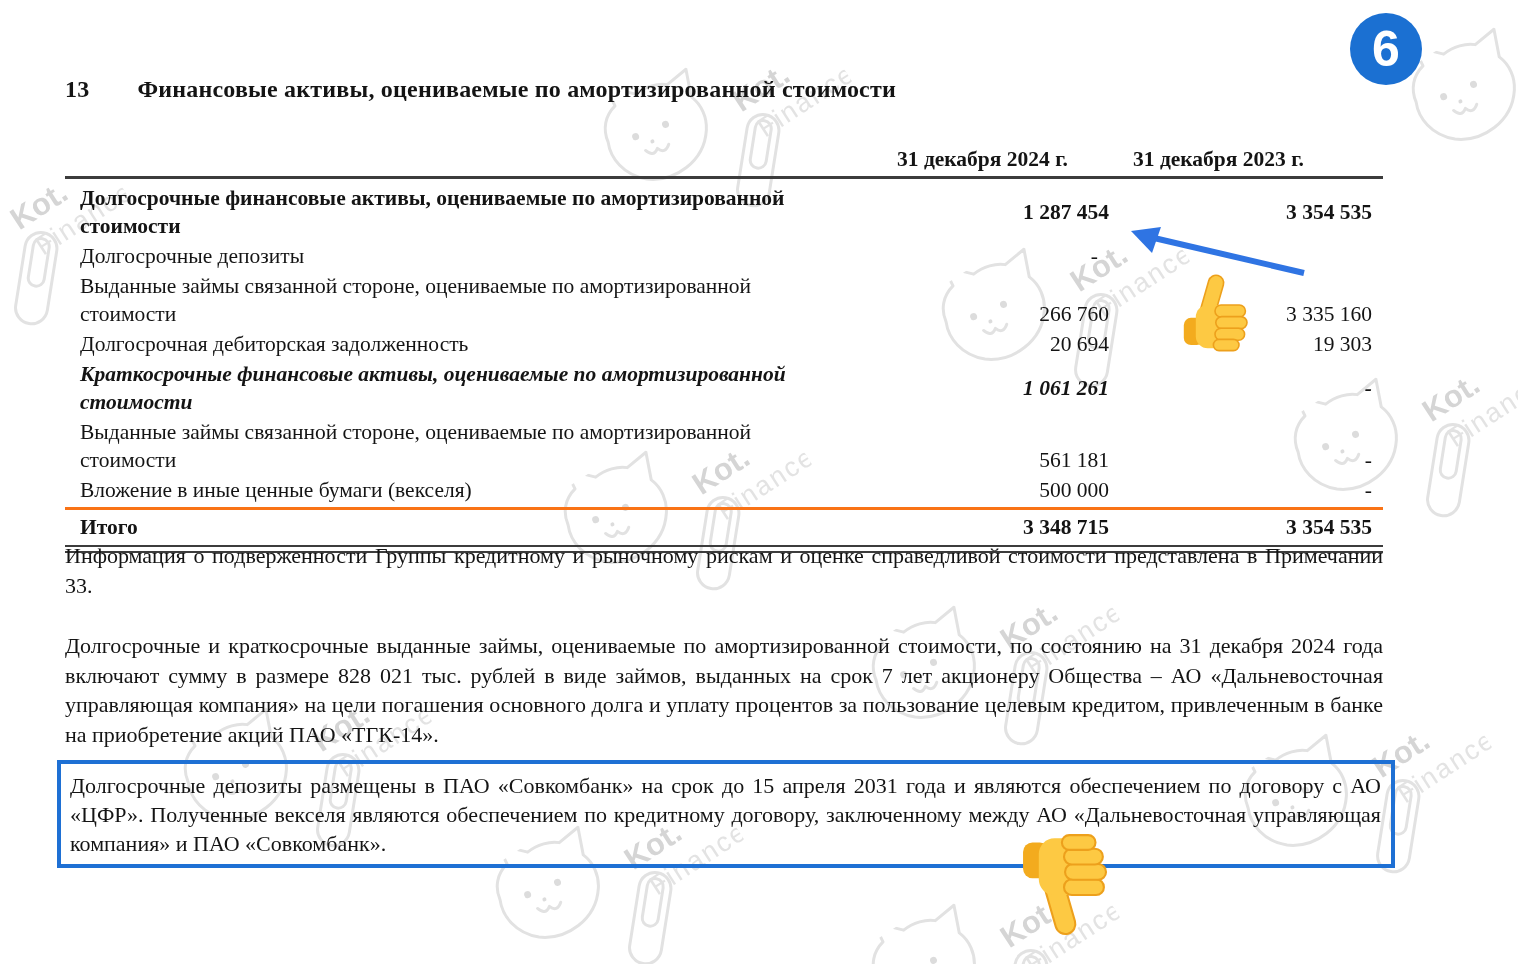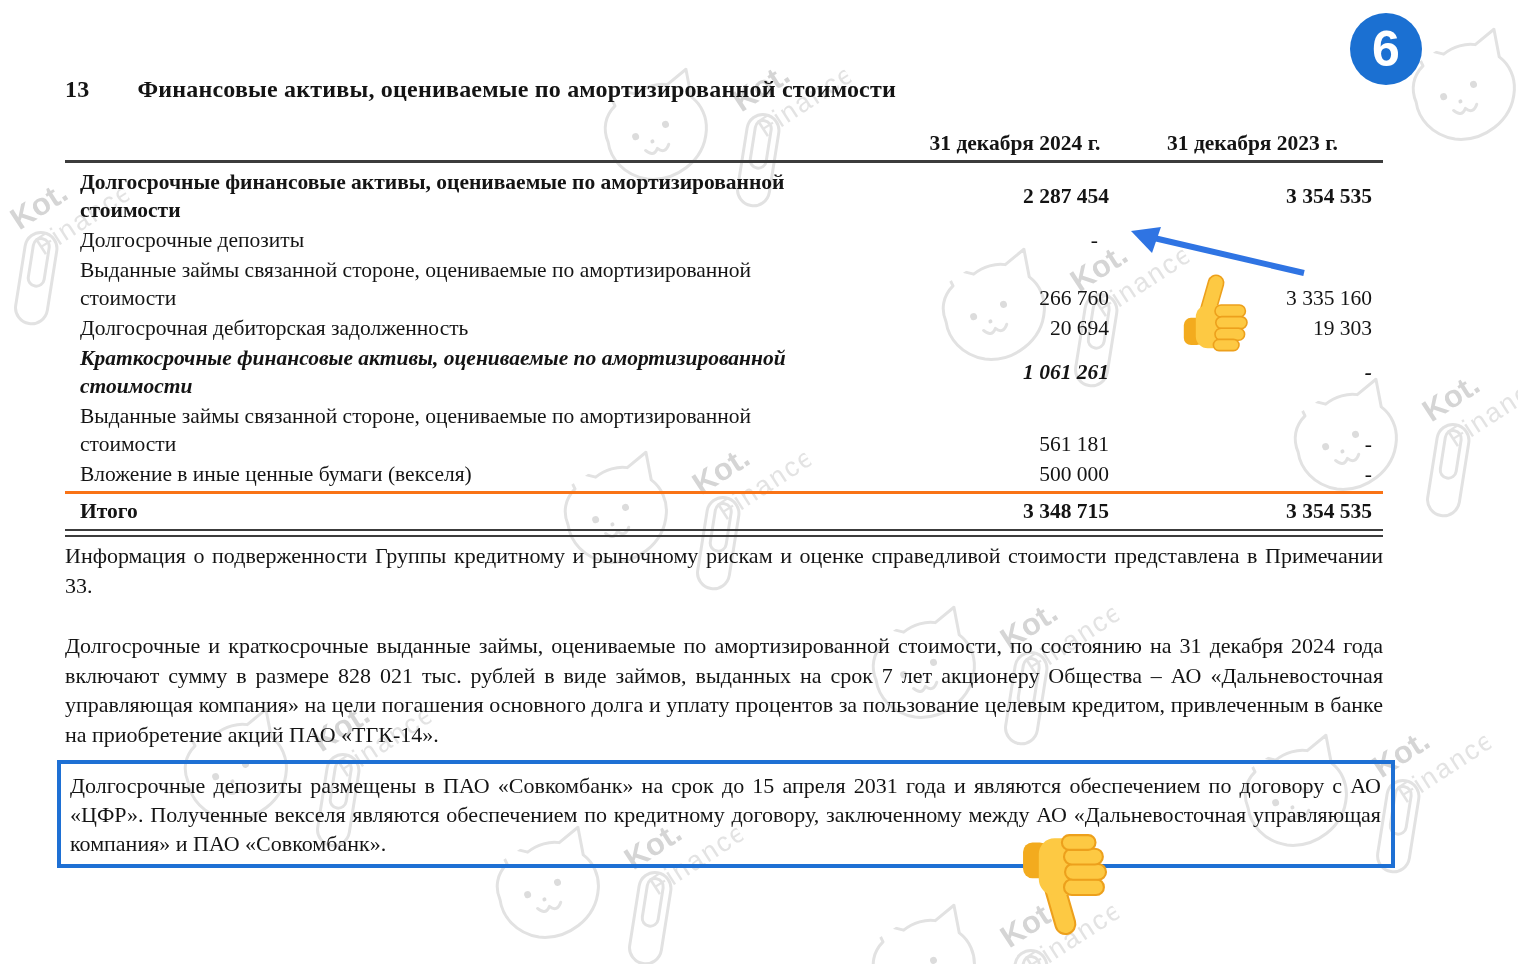--- a/index.html
+++ b/index.html
@@ -22,21 +22,21 @@
   
   .note-title-row{
     position:absolute;left:65px;top:76px;z-index:2;
     display:flex;gap:48px;
     font-weight:bold;font-size:24px;letter-spacing:.2px;
   }
   
   .fin-table{position:absolute;left:65px;top:131px;width:1318px;z-index:2;font-size:21.5px;}
   .thead,.trow{display:grid;grid-template-columns:1fr 236px 250px;align-items:center;}
   .thead{font-weight:bold;padding-bottom:4px;}
-  .thead .h-col{text-align:center;}
+  .thead .h-col{text-align:left;margin-top:16px;}
   .thead .h-col2{padding-right:11px;}
   .tbody{border-top:3px solid #3c3c3c;}
   .trow{padding:1px 0;line-height:28px;gap:24px;}
   .c-label{padding-left:15px;padding-right:55px;}
   .c-val{text-align:right;white-space:nowrap;}
   .c-val2{padding-right:11px;}
   .trow.first{padding-top:5px;}
   .trow.bold{font-weight:bold;}
   .trow.bold-italic{font-weight:bold;font-style:italic;}
   .trow.align-end .c-val{align-self:end;}
@@ -277,21 +277,21 @@
 
   <div class="fin-table">
     <div class="thead">
       <div class="h-label"></div>
       <div class="h-col">31 декабря 2024 г.</div>
       <div class="h-col h-col2">31 декабря 2023 г.</div>
     </div>
     <div class="tbody">
       <div class="trow bold first">
         <div class="c-label">Долгосрочные финансовые активы, оцениваемые по амортизированной стоимости</div>
-        <div class="c-val">2 287 454</div>
+        <div class="c-val">1 287 454</div>
         <div class="c-val c-val2">3 354 535</div>
       </div>
       <div class="trow">
         <div class="c-label">Долгосрочные депозиты</div>
         <div class="c-val c-val2">-</div>
       </div>
       <div class="trow align-end">
         <div class="c-label">Выданные займы связанной стороне, оцениваемые по амортизированной стоимости</div>
         <div class="c-val">266 760</div>
         <div class="c-val c-val2">3 335 160</div>

